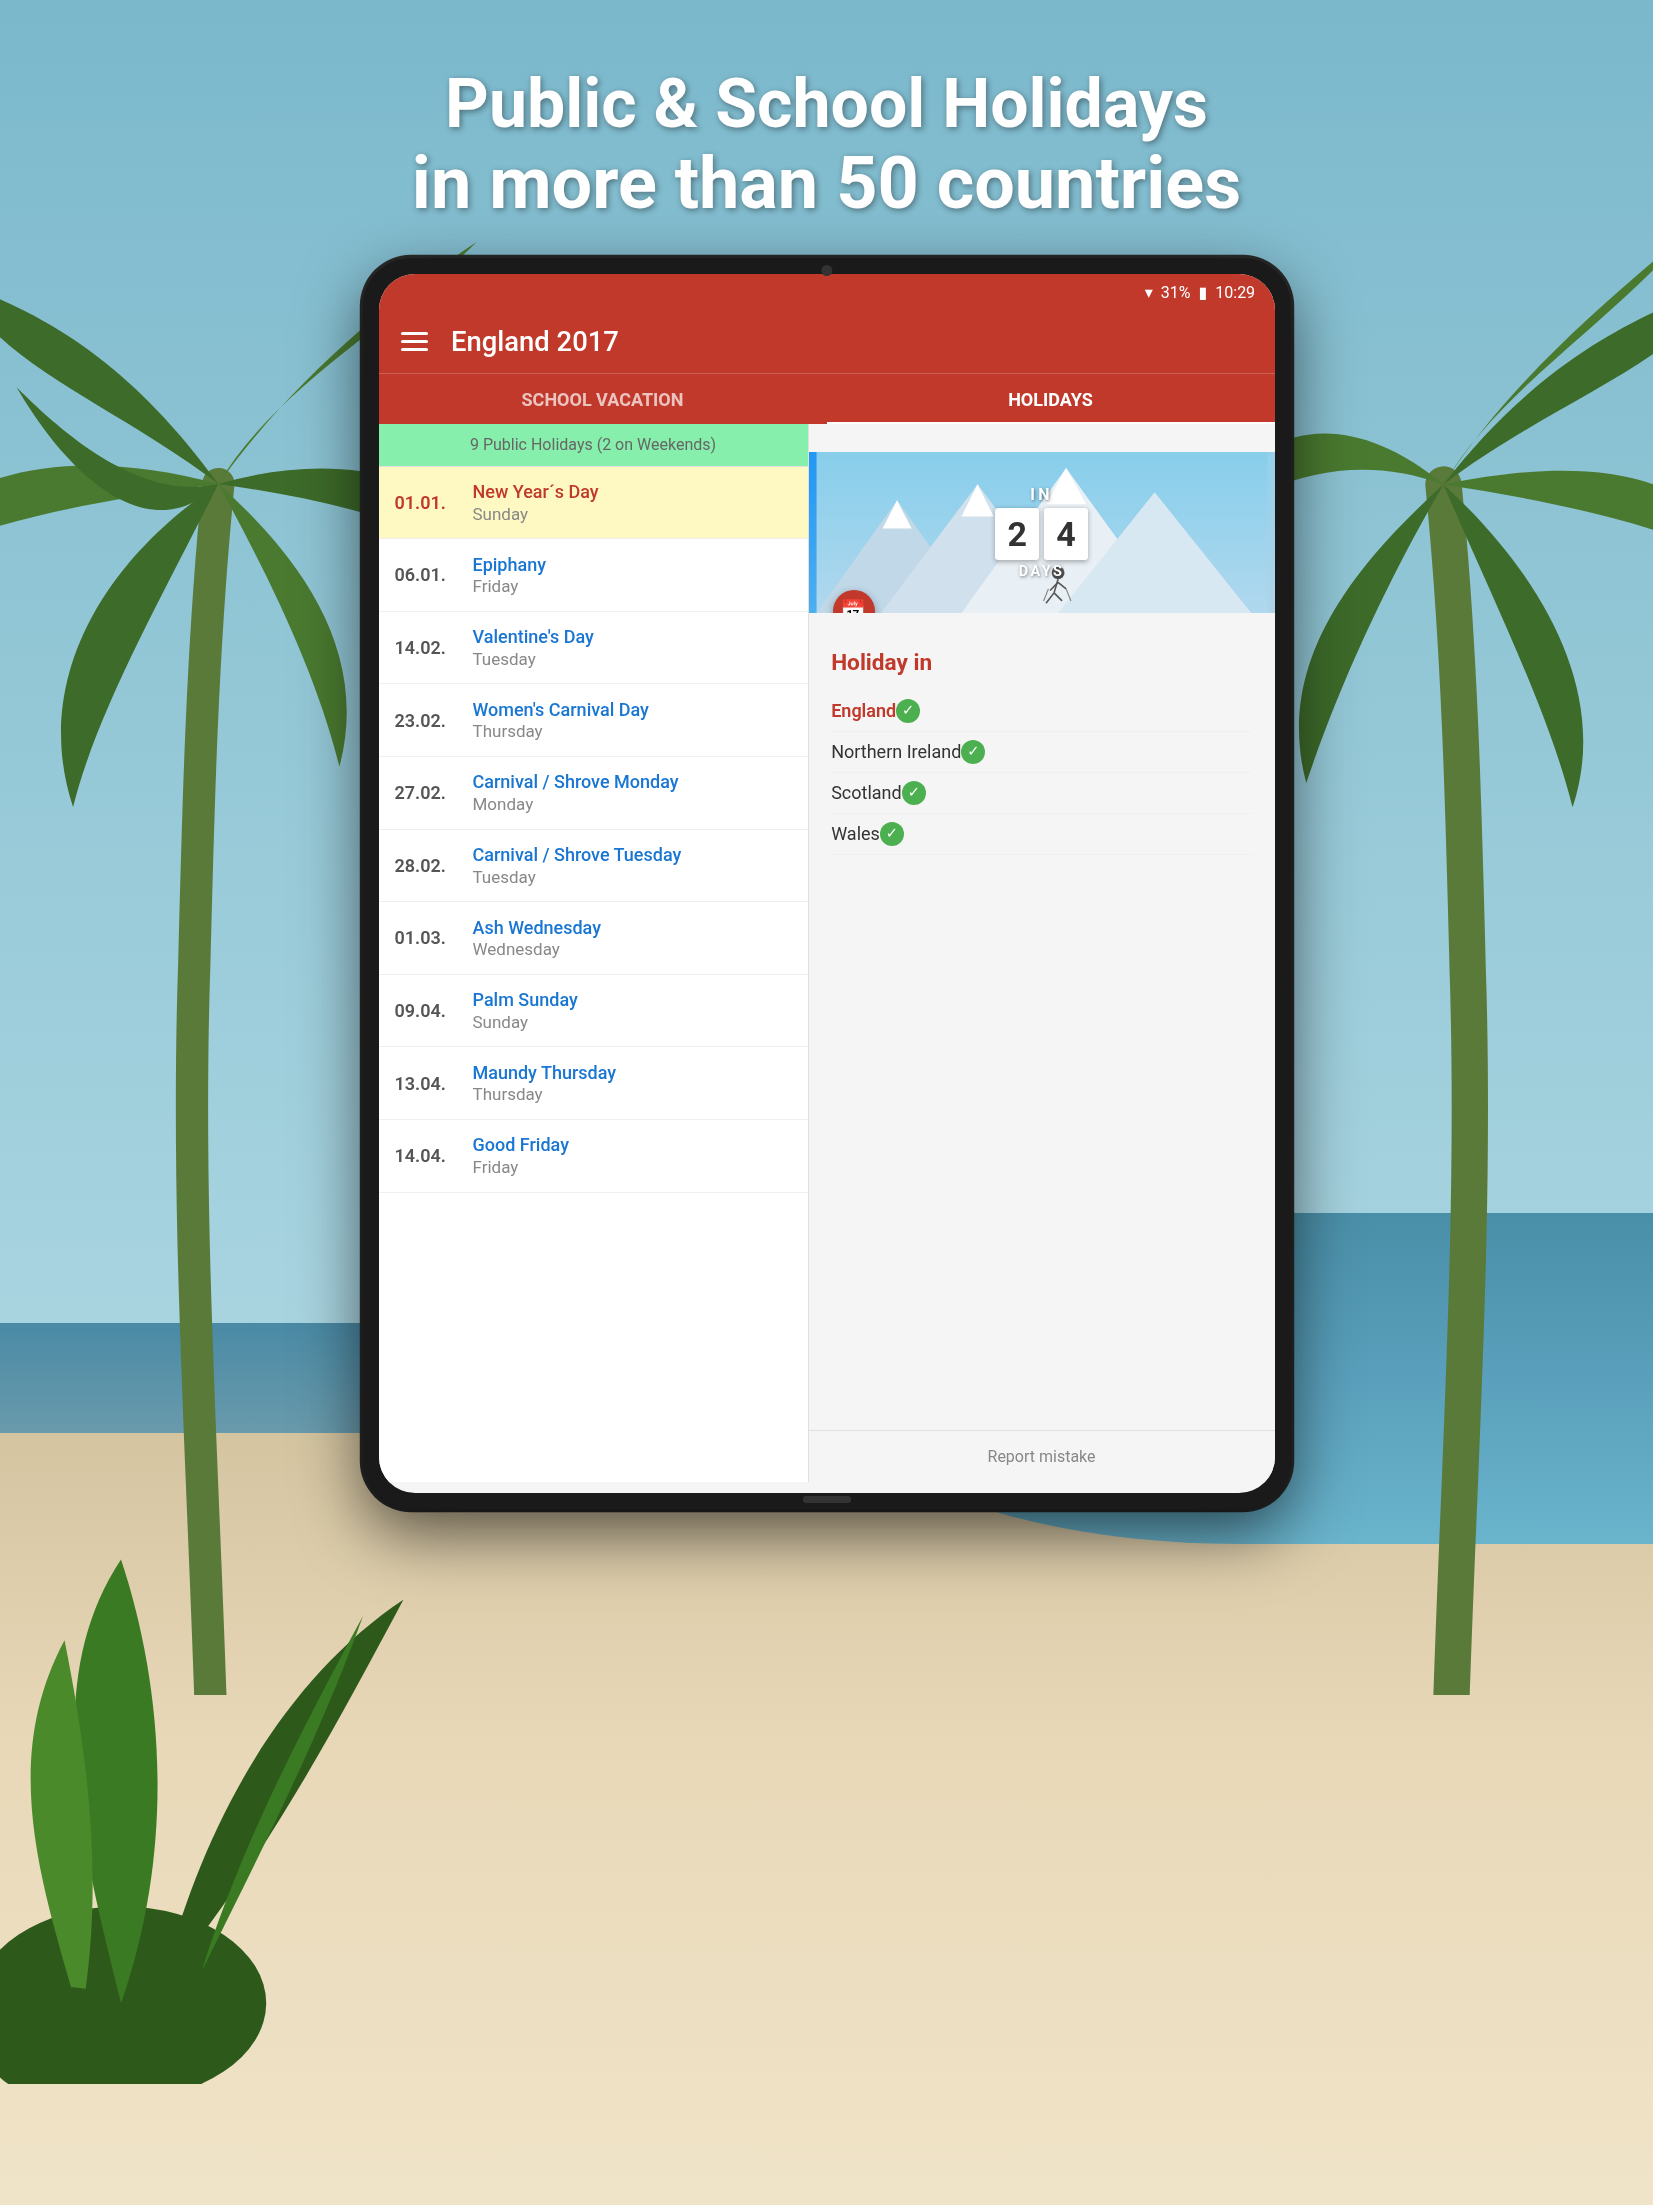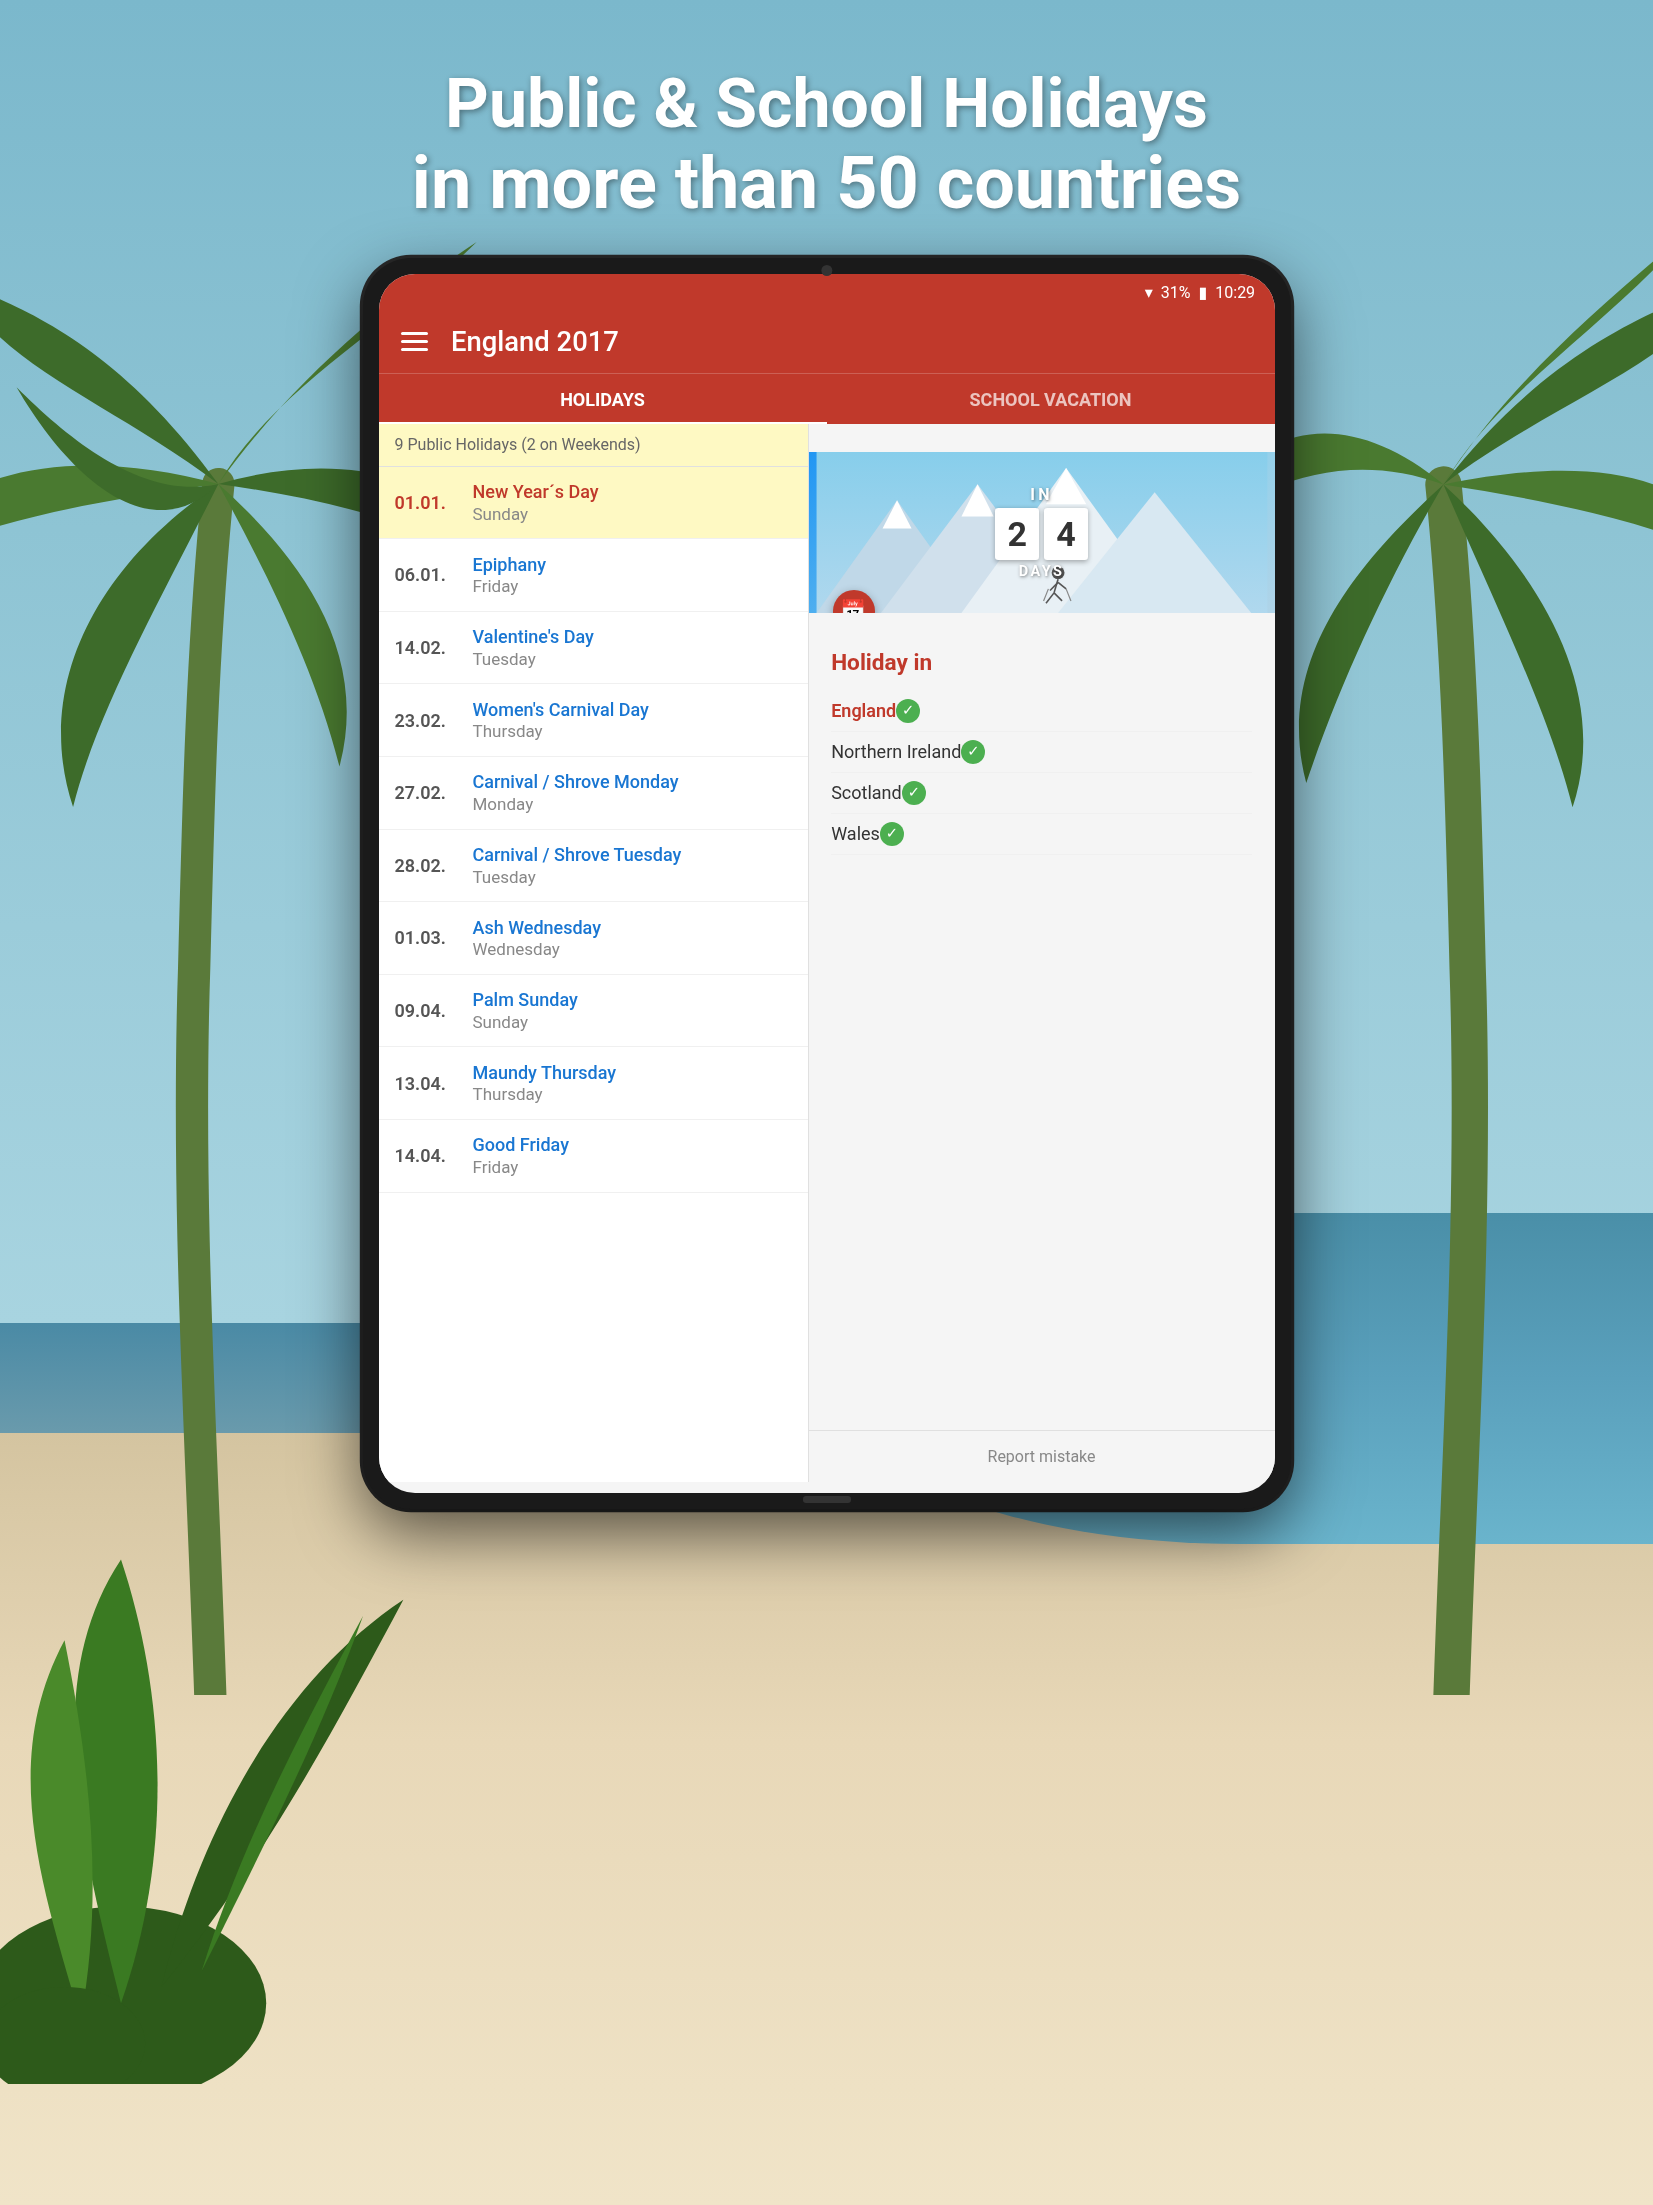--- a/index.html
+++ b/index.html
@@ -216,25 +216,26 @@
 
     
     .holiday-list {
       flex: 0 0 48%;
       background: white;
       overflow-y: auto;
       border-right: 0.8px solid #e0e0e0;
     }
 
     .holiday-count-bar {
-      background: #fef9c3;
+      background: #86efac;
       padding: 11.3px 16px;
       font-size: 16px;
       color: #666;
       border-bottom: 0.8px solid #e0e0e0;
+      text-align: center;
     }
 
     .holiday-item {
       display: flex;
       align-items: center;
       padding: 14.5px 16px;
       border-bottom: 0.8px solid #f0f0f0;
       cursor: pointer;
     }
 
@@ -490,22 +491,22 @@
     <div class="app-bar">
       <div class="hamburger-icon">
         <span></span>
         <span></span>
         <span></span>
       </div>
       <span class="app-title">England  2017</span>
     </div>
 
     <div class="tab-bar">
+      <div class="tab">SCHOOL VACATION</div>
       <div class="tab active">HOLIDAYS</div>
-      <div class="tab">SCHOOL VACATION</div>
     </div>
 
     <div class="content-area">
 
       <div class="holiday-list">
         <div class="holiday-count-bar">9 Public Holidays (2 on Weekends)</div>
 
         <div class="holiday-item selected">
           <span class="holiday-date">01.01.</span>
           <div class="holiday-info">

